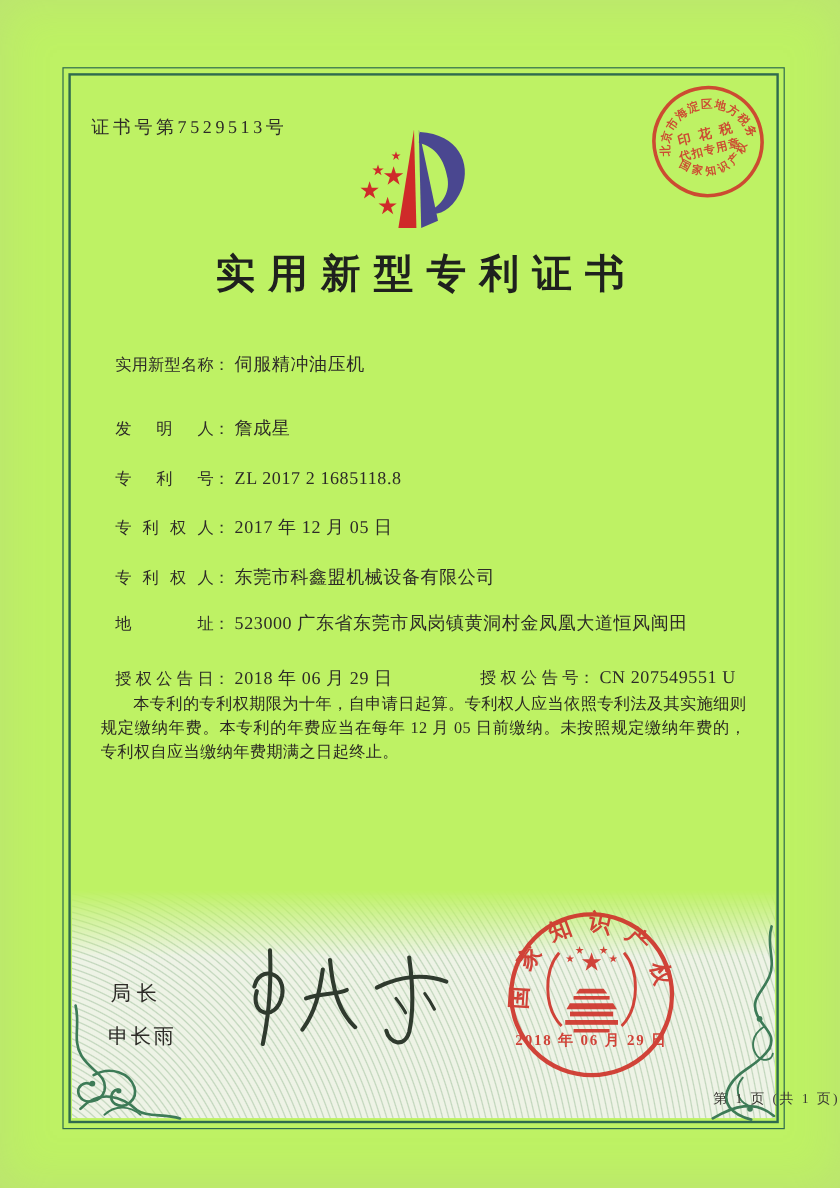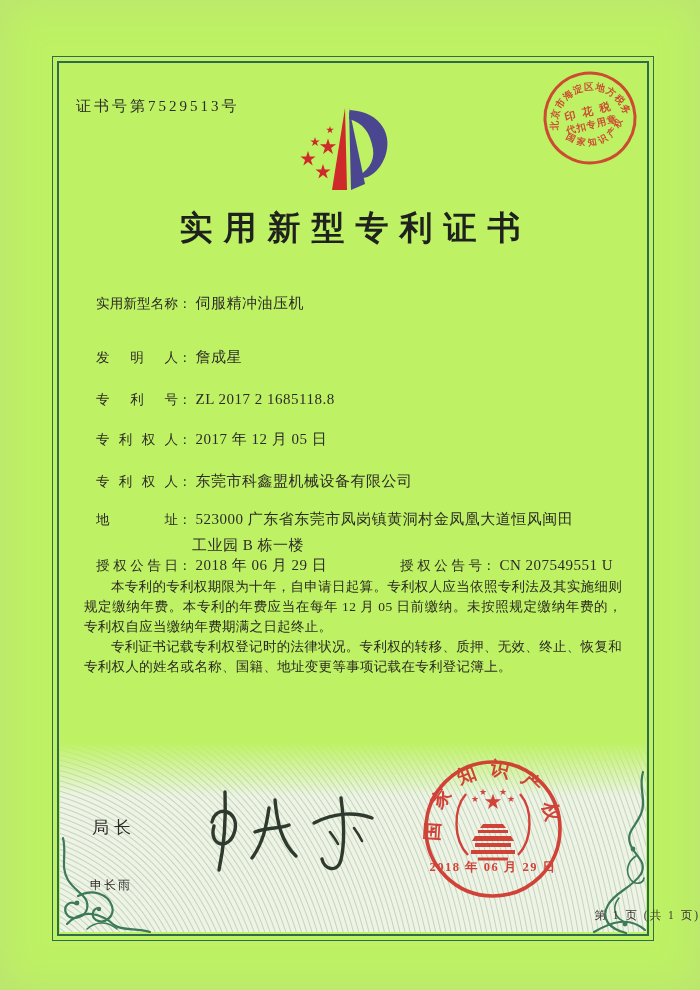--- a/index.html
+++ b/index.html
@@ -54,21 +54,21 @@
   .f-value { font-size:15px; letter-spacing:0.5px; }
   .f-wrap2 { margin-left:96px; font-size:15px; letter-spacing:0.5px; margin-top:7px; }
   .f-pair2 { position:absolute; left:304px; top:0; }
   .paras {
     position:absolute; left:84px; top:577px; width:538px; z-index:3;
     font-size:13.5px; line-height:20px; letter-spacing:0.3px; color:#2b2923;
     text-align:justify;
   }
   .paras p { text-indent:2em; }
   .sig-title { position:absolute; left:92px; top:816px; font-size:17px; letter-spacing:5px; color:#2d2b27; z-index:3; }
-  .sig-name  { position:absolute; left:90px; top:852px; font-size:12px; letter-spacing:2px; color:#2d2b27; z-index:3;margin-top:25px; }
+  .sig-name  { position:absolute; left:90px; top:852px; font-size:17px; letter-spacing:2px; color:#2d2b27; z-index:3; }
   .signature { position:absolute; left:192px; top:786px; width:185px; height:97px; z-index:3; }
   .seal  { position:absolute; left:408px; top:744px; width:170px; height:170px; z-index:4; opacity:0.92; }
   .tax-stamp { position:absolute; left:540px; top:68px; width:100px; height:100px; transform:rotate(-14deg); z-index:4; opacity:0.88; }
   .flourish-left  { position:absolute; left:57px;  top:836px; width:96px;  height:99px;  z-index:2; }
   .flourish-right { position:absolute; left:581px; top:770px; width:70px;  height:165px; z-index:2; }
   .footer {
     position:absolute; left:0; right:0; top:908px; text-align:right;
     font-size:11.5px; letter-spacing:2px; color:#3a3833; z-index:3;
   }
   svg text { font-family:"Liberation Serif","DejaVu Serif",serif; }
@@ -134,35 +134,33 @@
       <span class="f-label">专利权人</span><span class="f-colon">：</span>
       <span class="f-value">2017 年 12 月 05 日</span>
     </div>
     <div class="f-row" style="top:184px">
       <span class="f-label">专利权人</span><span class="f-colon">：</span>
       <span class="f-value">东莞市科鑫盟机械设备有限公司</span>
     </div>
     <div class="f-row" style="top:222px">
       <span class="f-label">地址</span><span class="f-colon">：</span>
       <span class="f-value">523000 广东省东莞市凤岗镇黄洞村金凤凰大道恒风闽田</span>
-      <div class="f-wrap2">工业园 B 栋一楼</div>
     </div>
     <div class="f-row" style="top:268px">
       <span class="f-label">授权公告日</span><span class="f-colon">：</span>
       <span class="f-value">2018 年 06 月 29 日</span>
       <span class="f-pair2">
         <span class="f-label">授权公告号</span><span class="f-colon">：</span>
         <span class="f-value">CN 207549551 U</span>
       </span>
     </div>
   </div>
 
   <div class="paras">
     <p>本专利的专利权期限为十年，自申请日起算。专利权人应当依照专利法及其实施细则规定缴纳年费。本专利的年费应当在每年 12 月 05 日前缴纳。未按照规定缴纳年费的，专利权自应当缴纳年费期满之日起终止。</p>
-    <p>专利证书记载专利权登记时的法律状况。专利权的转移、质押、无效、终止、恢复和专利权人的姓名或名称、国籍、地址变更等事项记载在专利登记簿上。</p>
   </div>
 
   <div class="sig-title">局长</div>
   <div class="sig-name">申长雨</div>
   <svg class="signature" viewBox="0 0 185 97" fill="none" stroke="#2f3a2e" stroke-width="3.4" stroke-linecap="round">
     <path d="M22,40 C16,60 38,66 43,44 C47,24 24,18 20,36"></path>
     <path d="M33,6 C34,30 33,56 27,84"></path>
     <path d="M77,22 C74,42 71,57 60,72"></path>
     <path d="M63,46 C76,41 89,43 97,39"></path>
     <path d="M83,14 C85,35 89,56 104,70"></path>

